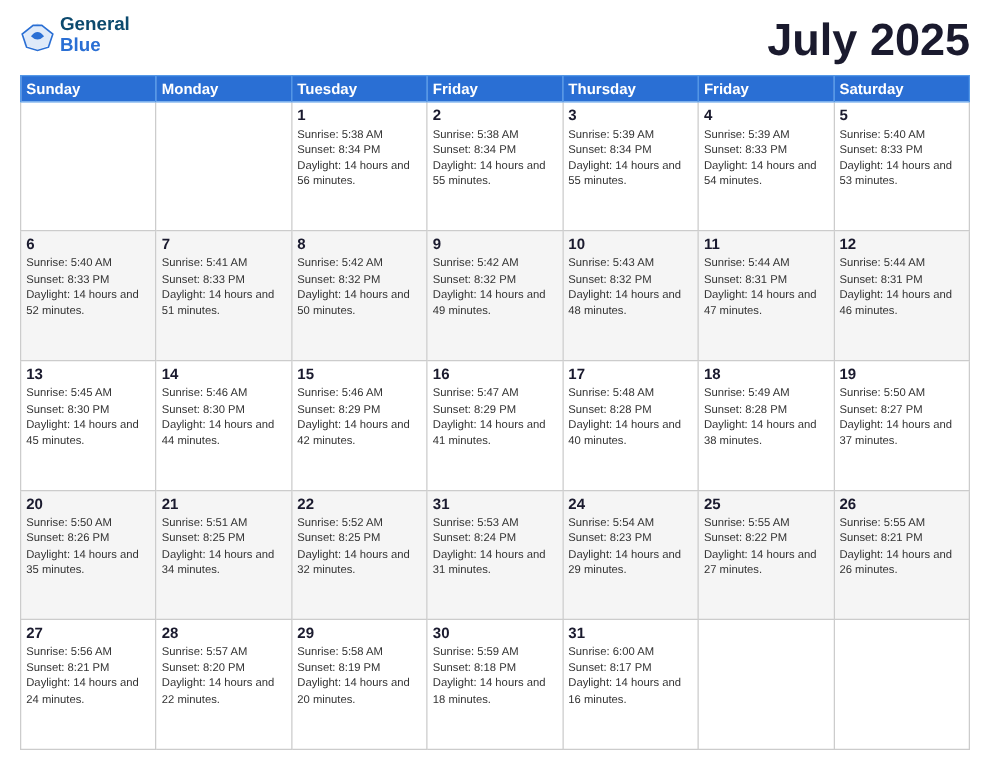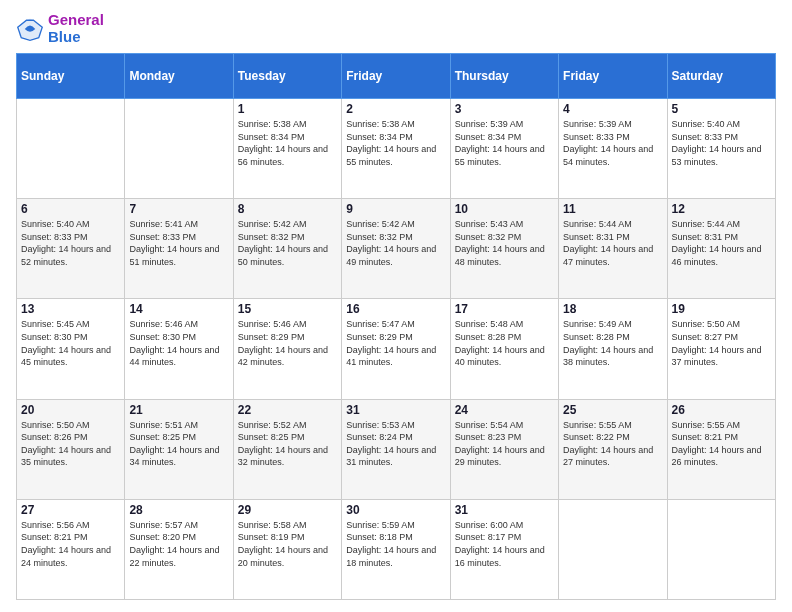--- a/index.html
+++ b/index.html
@@ -29,21 +29,21 @@
       gap: 4px;
     }
     .logo-text {
       display: flex;
       flex-direction: column;
       line-height: 1.1;
     }
     .logo-general {
       font-size: 15px;
       font-weight: bold;
-      color: #a21caf;
+      color: #0c4a6e;
     }
     .logo-blue {
       font-size: 15px;
       font-weight: bold;
       color: #2a6fd4;
     }
     .logo-icon {
       width: 28px;
       height: 28px;
     }
@@ -65,21 +65,21 @@
       border: 1px solid #ccc;
       border-collapse: collapse;
       width: 100%;
       table-layout: fixed;
     }
     .calendar th {
       background-color: #2a6fd4;
       color: #fff;
       font-size: 12px;
       font-weight: bold;
-      padding: 15px 4px;
+      padding: 3px 4px;
       text-align: left;
       border: 1px solid #5599e8;
     }
     .calendar td {
       border: 1px solid #ccc;
       vertical-align: top;
       padding: 3px 4px;
       font-size: 9.5px;
       color: #333;
       height: 88px;
@@ -116,20 +116,21 @@
         <polygon points="16,4 28,12 28,24 16,28 4,24 4,12" fill="#2a6fd4" opacity="0.15"></polygon>
         <polygon points="20,6 30,14 26,26 16,29 6,26 2,14 12,6" fill="none" stroke="#2a6fd4" stroke-width="1.5"></polygon>
         <path d="M10 16 Q16 8 22 16 Q16 22 10 16Z" fill="#2a6fd4"></path>
       </svg>
       <div class="logo-text">
         <span class="logo-general">General</span>
         <span class="logo-blue">Blue</span>
       </div>
     </div>
     <div class="title-block">
+      <div class="main-title">July 2025</div>
     </div>
   </div>
 
   <table class="calendar">
     <thead>
       <tr>
         <th>Sunday</th>
         <th>Monday</th>
         <th>Tuesday</th>
         <th>Friday</th>

